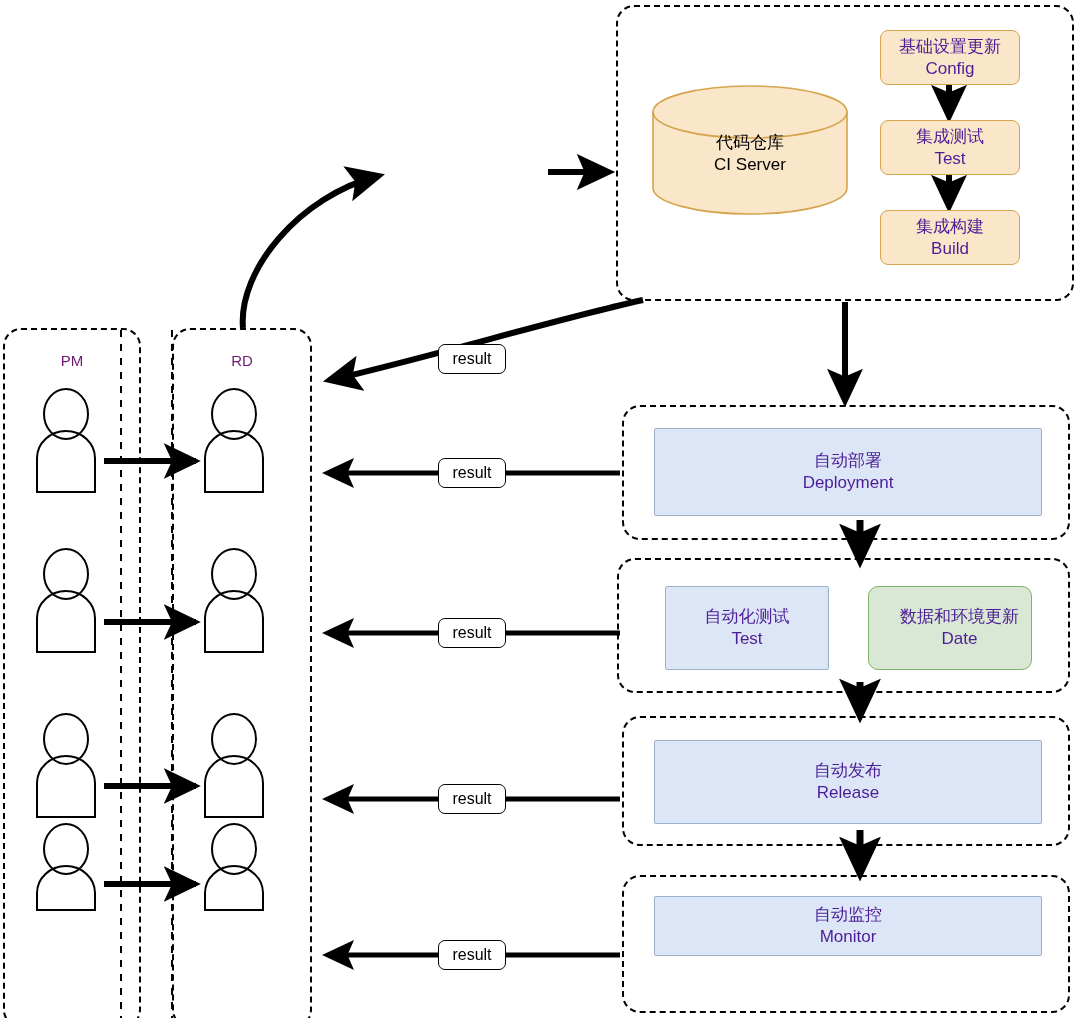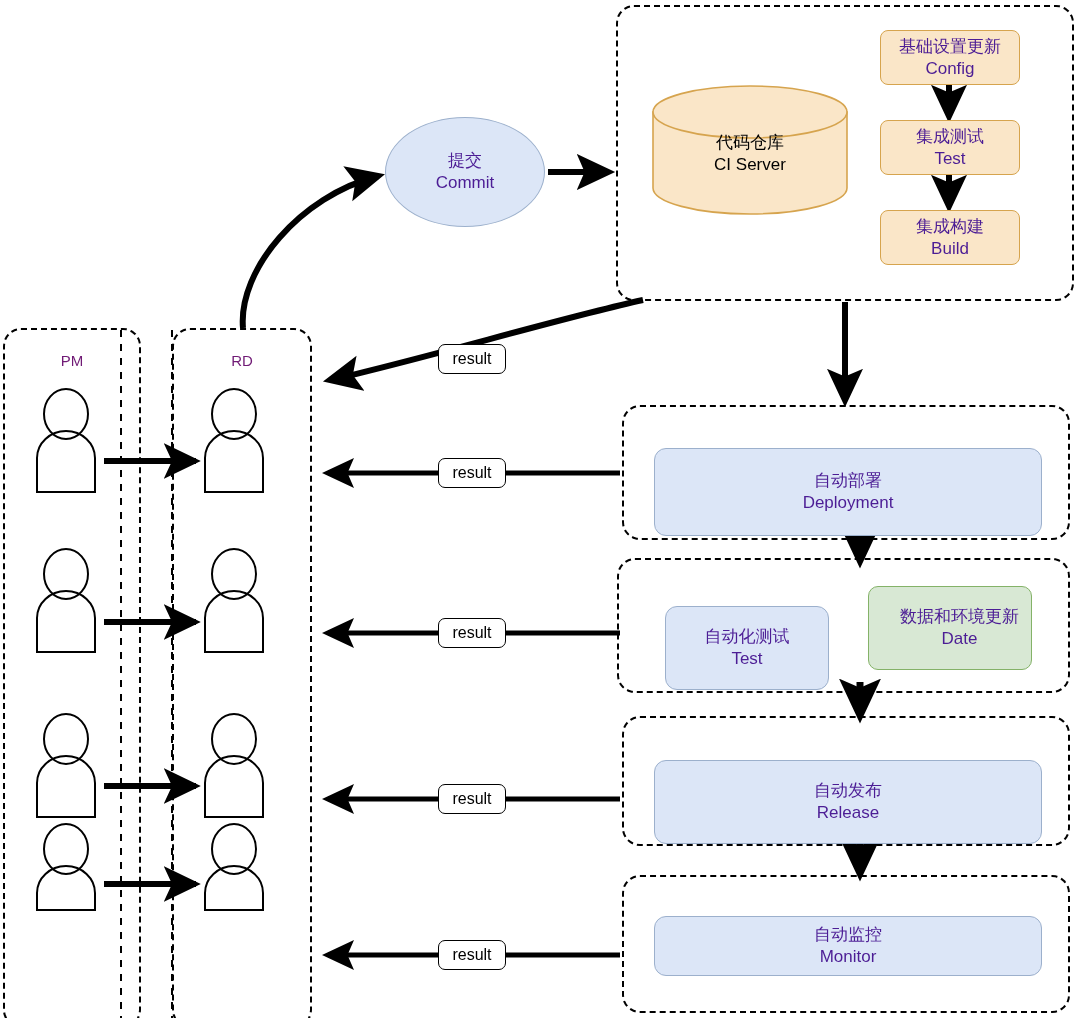--- a/index.html
+++ b/index.html
@@ -40,22 +40,21 @@
     justify-content: center;
     text-align: center;
     line-height: 1.28;
     color: #4c1d95;
   }
   .node .cn { font-size: 17px; }
   .node .en { font-size: 17px; }
   .box-blue {
     background: #dce6f7;
     border: 1px solid #9cb0cc;
-    border-radius: 12px;
-    margin-top: 20px;
+    border-radius: 2px;
   }
   .box-green {
     background: #d8e8d4;
     border: 1px solid #84b268;
     border-radius: 10px;
   }
   .box-orange {
     background: #fae6c8;
     border: 1px solid #d6a44e;
     border-radius: 8px;
@@ -183,24 +182,20 @@
   <div class="dashed-container" style="left:616px; top:5px; width:458px; height:296px;"></div>
 
   <div class="dashed-container" style="left:622px; top:405px; width:448px; height:135px;"></div>
   <div class="dashed-container" style="left:617px; top:558px; width:453px; height:135px;"></div>
   <div class="dashed-container" style="left:622px; top:716px; width:448px; height:130px;"></div>
   <div class="dashed-container" style="left:622px; top:875px; width:448px; height:138px;"></div>
 
   <div class="group-label" style="left:3px; top:352px; width:138px;">PM</div>
   <div class="group-label" style="left:172px; top:352px; width:140px;">RD</div>
 
-  <div class="node ellipse-blue" style="left:385px; top:117px; width:160px; height:110px;">
-    <span class="cn">提交</span>
-    <span class="en">Commit</span>
-  </div>
 
   <div class="cyl-wrap" style="left:653px; top:132px; width:194px; height:60px;">
     <div class="cyl-text" style="top:0;">代码仓库</div>
     <div class="cyl-text" style="top:22px;">CI Server</div>
   </div>
 
   <div class="node box-orange" style="left:880px; top:30px; width:140px; height:55px;">
     <span class="cn">基础设置更新</span>
     <span class="en">Config</span>
   </div>

